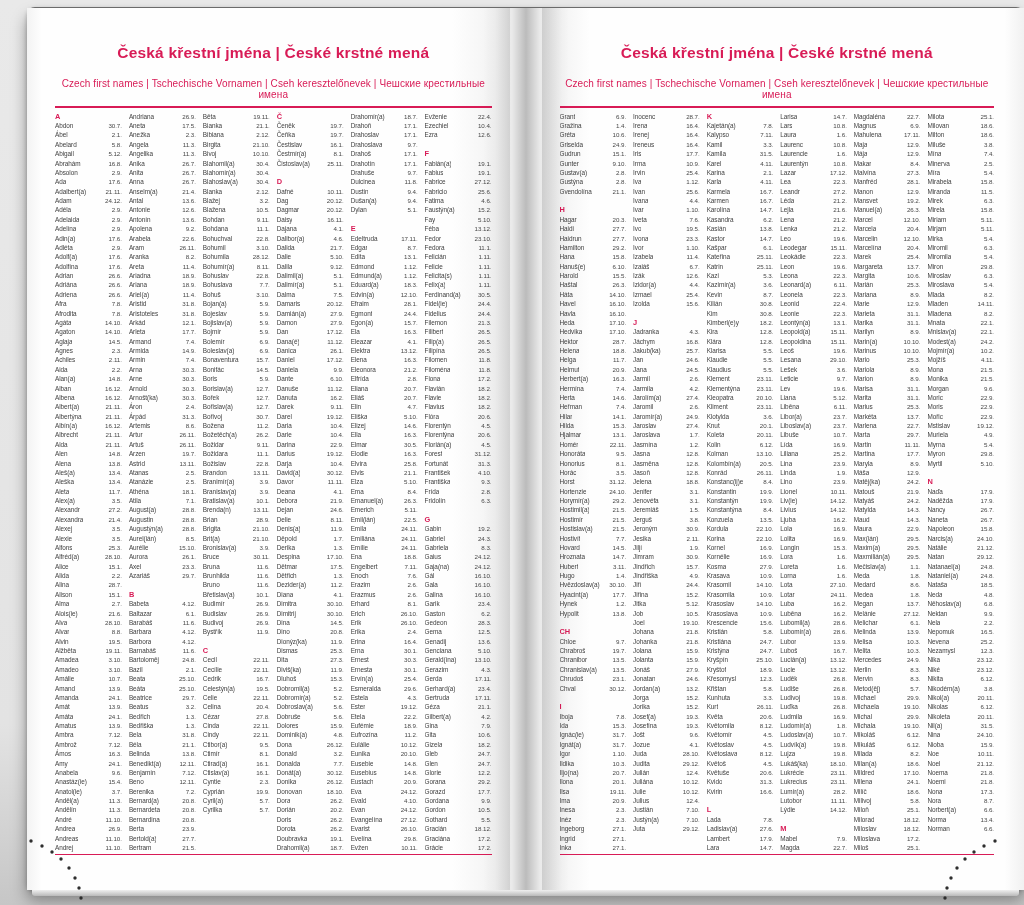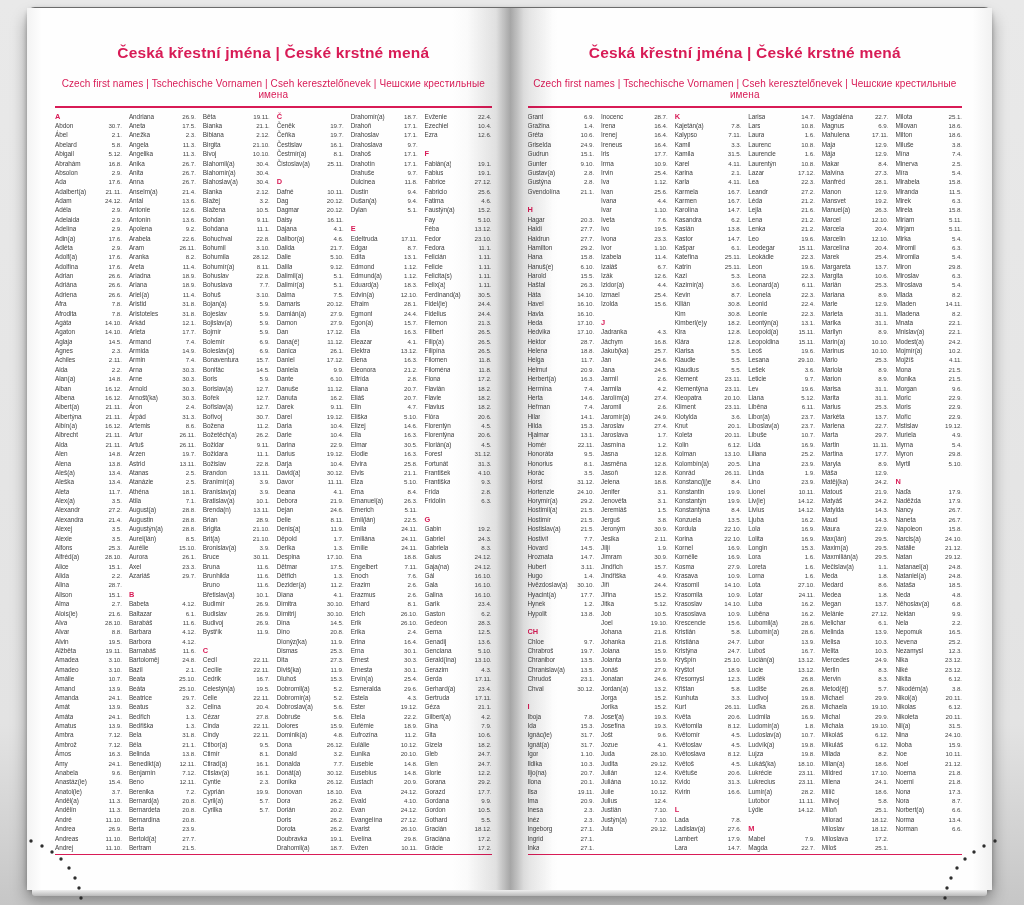--- a/index.html
+++ b/index.html
@@ -7,20 +7,21 @@
   body{
     width:1024px; height:905px; position:relative; overflow:hidden;
     background:linear-gradient(180deg,#e9e9e9 0%,#e3e3e3 80%,#cfcfcf 94%,#c6c6c6 100%);
     font-family:"Liberation Sans","DejaVu Sans",sans-serif;
   }
   .book{
     position:absolute; left:27px; top:7px; width:965px; height:882px;
     background:#fdfdfd; border-radius:8px;
     border-top:1.5px solid rgba(70,70,70,.8);
     box-shadow:0 10px 16px rgba(0,0,0,.38), 0 2px 4px rgba(0,0,0,.25);
+    padding-left:32px;
   }
   .book::after{
     content:""; position:absolute; left:5px; right:5px; bottom:-6px; height:6px;
     background:linear-gradient(#efefef,#b9b9b9); border-radius:0 0 3px 3px;
   }
   .page{ position:absolute; top:0; bottom:0; width:482.5px; box-sizing:border-box; padding-top:36px; }
   .page.left{ left:0; padding-left:28px; padding-right:18px;
     background:linear-gradient(to right,#f3f3f3 0%,#fefefe 3%,#fefefe 88%,#f3f3f3 97%,#e2e2e2 100%);}
   .page.right{ right:0; padding-left:18px; padding-right:30px;
     background:linear-gradient(to right,#dedede 0%,#f4f4f4 4%,#fefefe 10%,#fefefe 96%,#f1f1f1 100%);}

